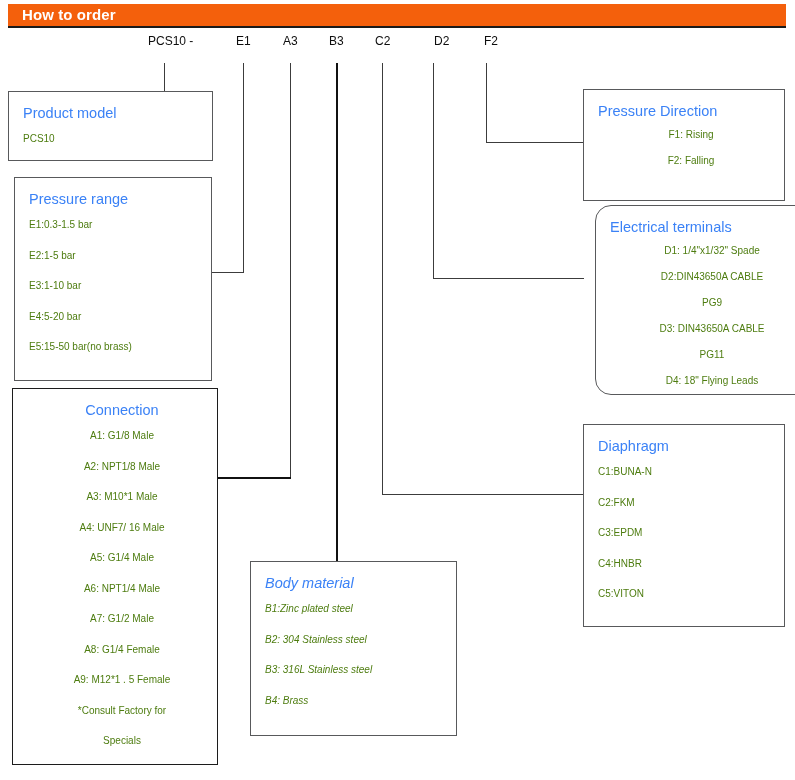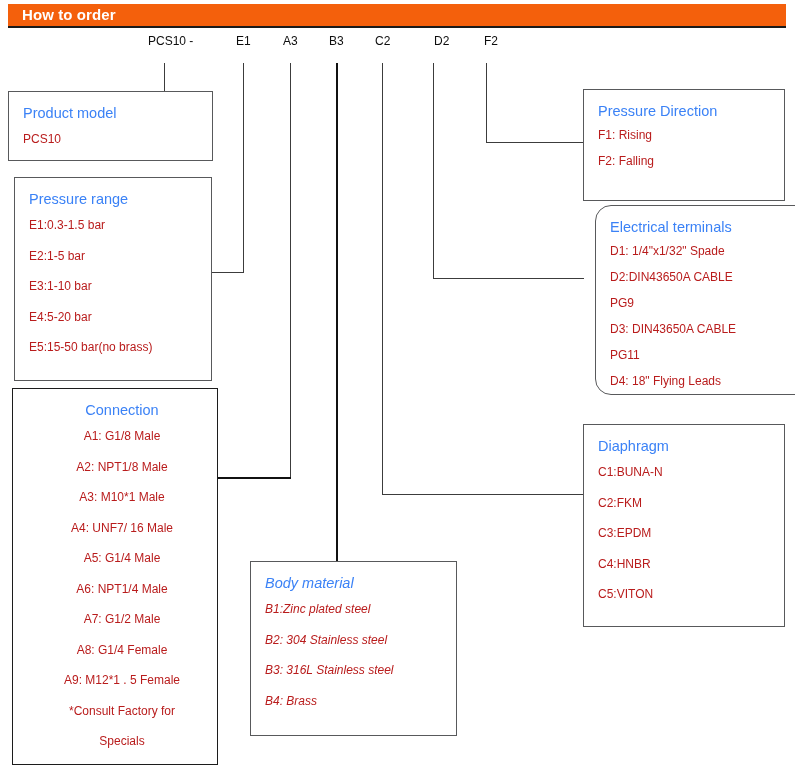--- a/index.html
+++ b/index.html
@@ -83,27 +83,27 @@
   .box-inner {
     padding: 10px 0 8px 14px;
   }
   .box-title {
     font-size: 14.5px;
     color: #3b82f6;
     line-height: 22px;
     white-space: nowrap;
   }
   .box-line {
-    font-size: 12px;
-    color: #b91c1c;
+    font-size: 10px;
+    color: #4d7c0f;
     line-height: 22px;
     white-space: nowrap;
   }
   .rows-loose .box-line { line-height: 30.5px; }
-  .rows-snug  .box-line { line-height: 26px; }
+  .rows-snug  .box-line { line-height: 26px; text-align: center; }
 </style>
 </head>
 <body>
 
 <div id="page">
 
   <div class="banner">
     <div class="banner-title">How to order</div>
   </div>
 

